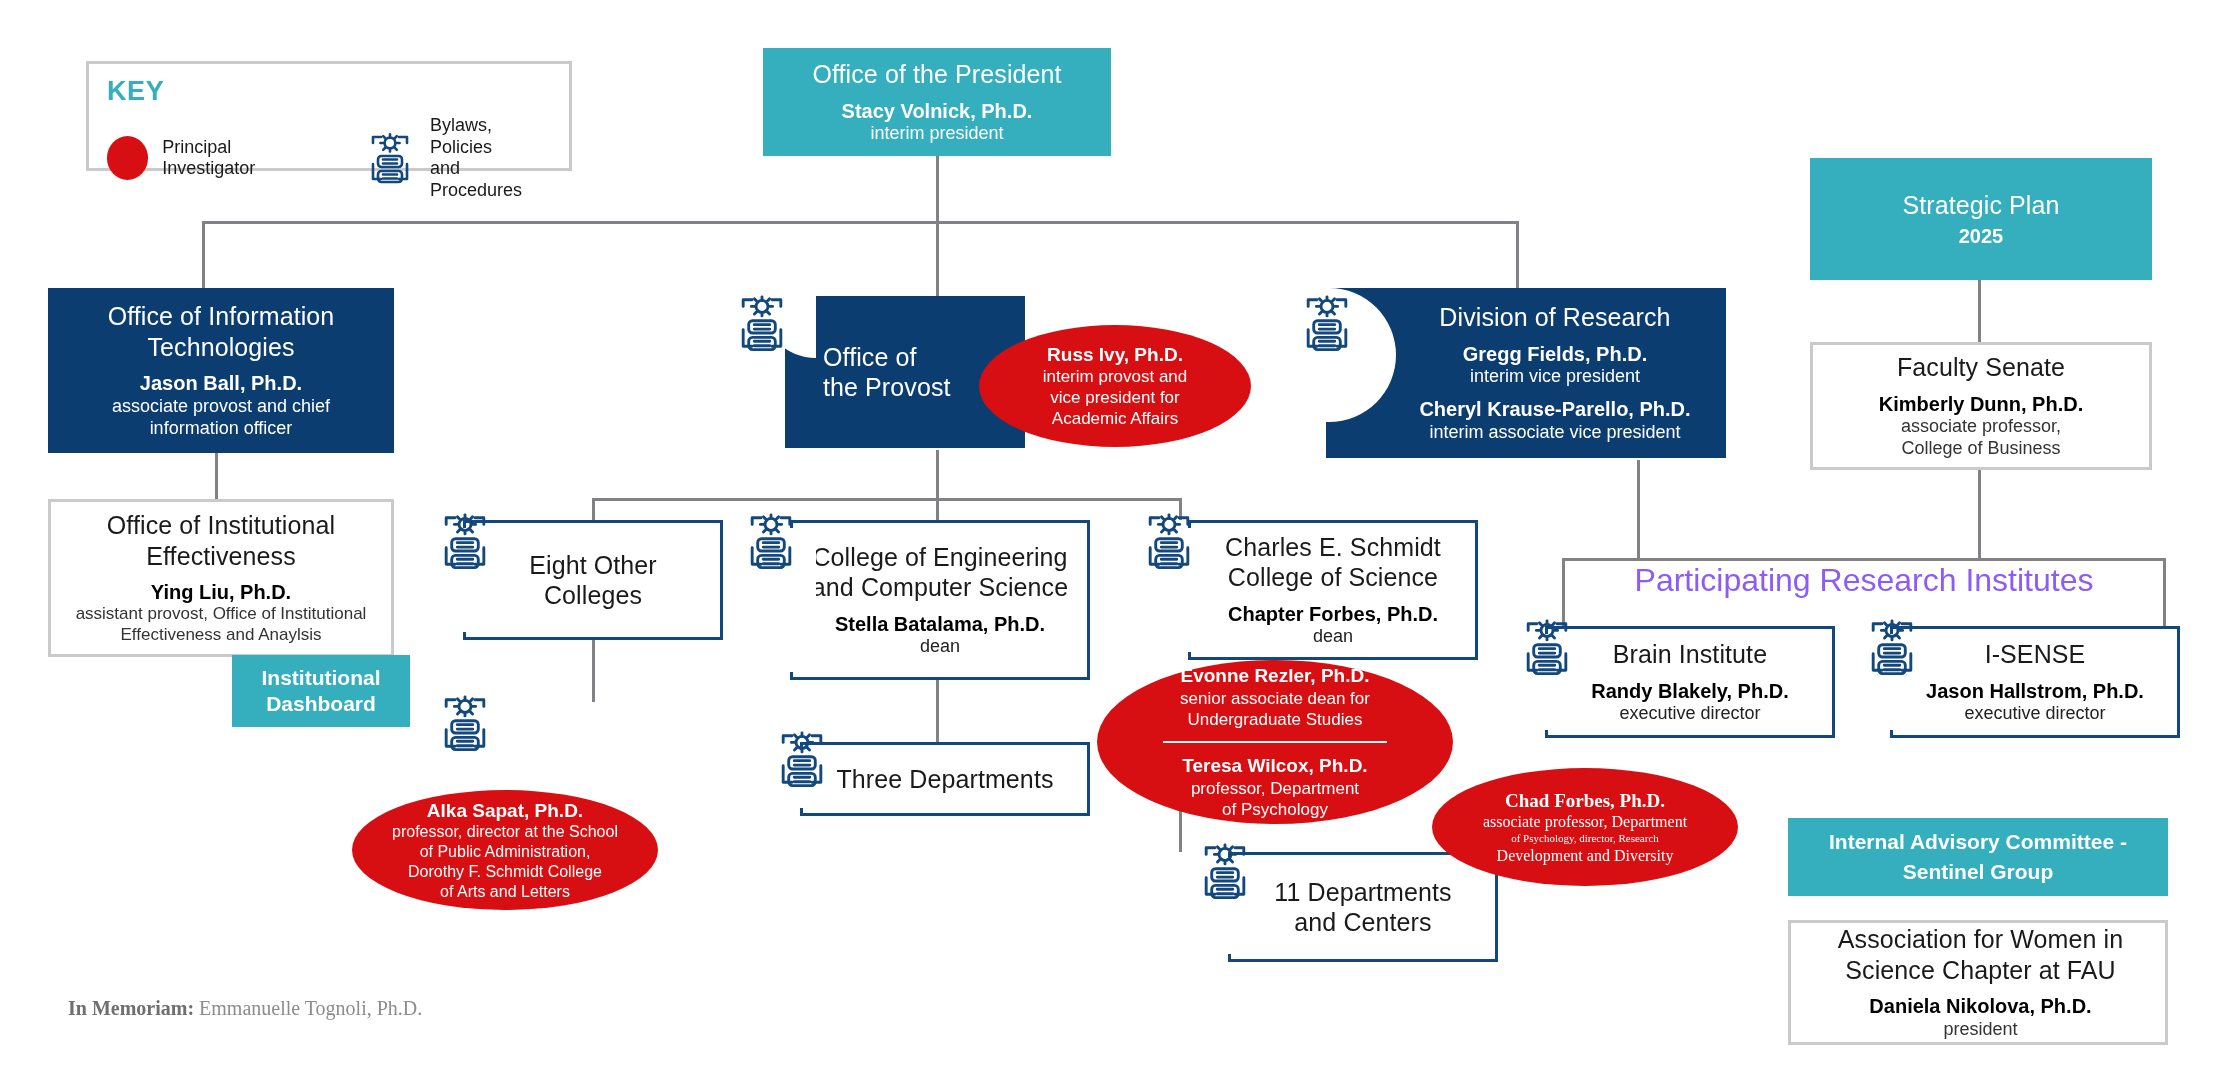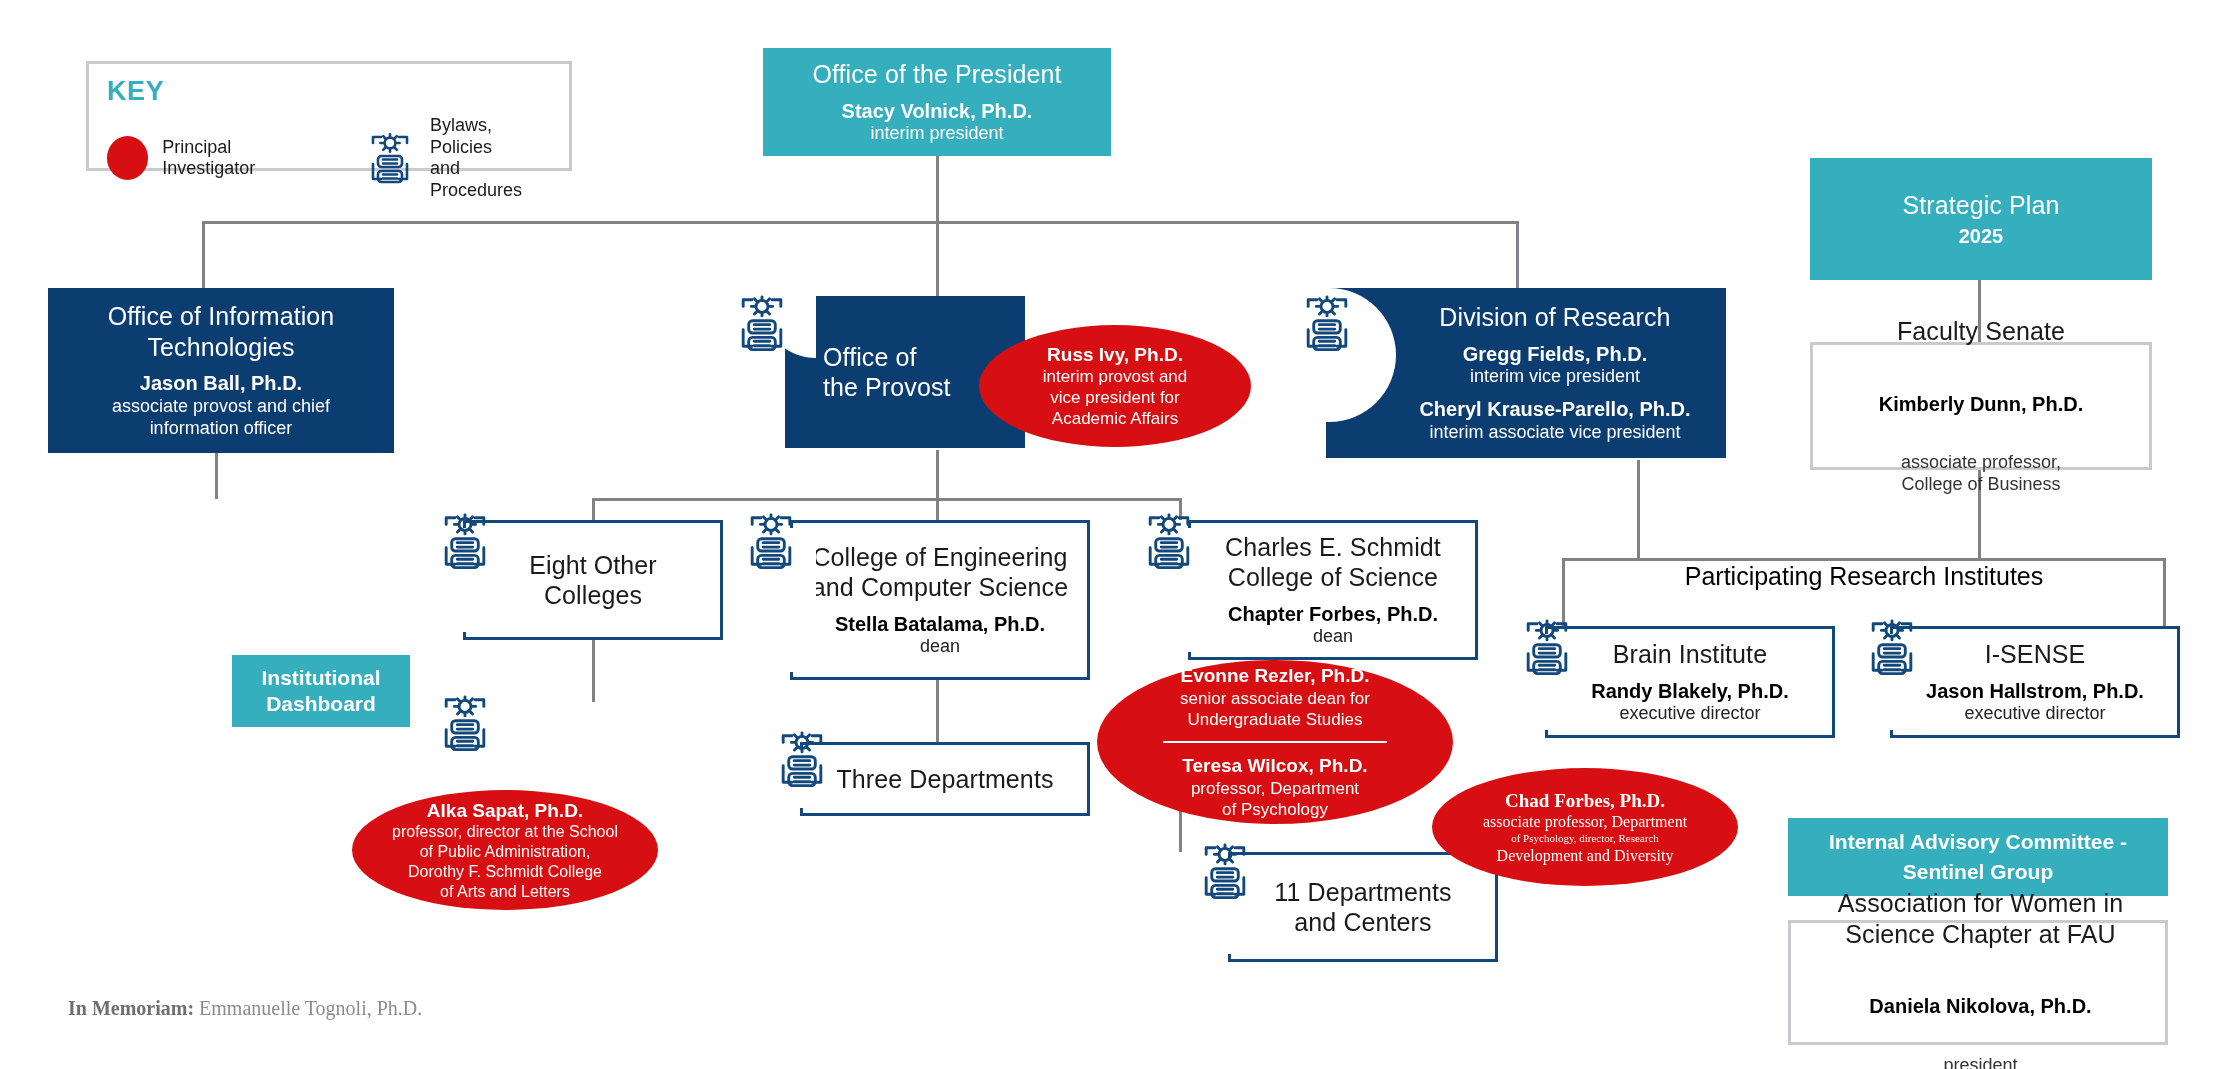--- a/index.html
+++ b/index.html
@@ -28,21 +28,21 @@
   .node .ttl  { font-size: 25px; font-weight: 400; letter-spacing: .1px; }
   .node .nm   { font-size: 20px; font-weight: 700; margin-top: 9px; }
   .node .rl   { font-size: 18px; font-weight: 400; }
 
   
   .navy { background: #0b3d71; color: #ffffff; }
   .navy .ttl { color: #ffffff; }
   
   .teal { background: #35afbd; color: #ffffff; }
   
-  .outline { background: #ffffff; border: 3px solid #c9cacc; color: #1a1a1a; gap: 36px; }
+  .outline { background: #ffffff; border: 3px solid #c9cacc; color: #1a1a1a; }
   .outline .ttl { color: #1a1a1a; }
   .outline .nm  { color: #000000; }
   .outline .rl  { color: #333333; }
   
   .nvout { background: #ffffff; border: 3px solid #13487c; color: #1a1a1a; }
   .nvout .nm { color: #000; }
   .nvout .rl { color: #222; }
 
   
   .oval {
@@ -68,21 +68,21 @@
   #key .klbl { font-size: 18px; color: #1a1a1a; line-height: 1.2; }
 
   
   .gicon { position: absolute; }
   .gicon svg { display: block; }
 
   
   #memoriam { position: absolute; font-size: 20px; color: #8a8c8e; font-family: Liberation Serif, serif; }
   #memoriam b { color: #6d6f71; font-weight: 700; }
 
-  .pri-label { position: absolute; font-size: 25px; color: #000000; text-align: center; }
+  .pri-label { position: absolute; font-size: 32px; color: #8b5cf6; text-align: center; }
 
   .notch {
     position: absolute; background: #ffffff;
     width: 66px; height: 66px; border-radius: 50%;
   }
 </style>
 </head>
 <body>
 
 <div id="stage">
@@ -229,20 +229,31 @@
 
   <div class="node outline" style="left:1810px; top:342px; width:342px; height:128px;">
     <div class="ttl">Faculty Senate</div>
     <div class="nm">Kimberly Dunn, Ph.D.</div>
     <div class="rl">
       <span>associate professor,</span><br>
       <span>College of Business</span>
     </div>
   </div>
 
+  <div class="node outline" style="left:48px; top:499px; width:346px; height:158px;">
+    <div class="ttl">
+      <span>Office of Institutional</span><br>
+      <span>Effectiveness</span>
+    </div>
+    <div class="nm">Ying Liu, Ph.D.</div>
+    <div class="rl" style="font-size:17px;">
+      <span>assistant provost, Office of Institutional</span><br>
+      <span>Effectiveness and Anaylsis</span>
+    </div>
+  </div>
 
   <div class="node teal" style="left:232px; top:655px; width:178px; height:72px;">
     <div class="nm" style="margin-top:0; font-size:21px;">Institutional</div>
     <div class="nm" style="margin-top:0; font-size:21px;">Dashboard</div>
   </div>
 
   <div class="node nvout" style="left:463px; top:520px; width:260px; height:120px;">
     <div class="ttl">
       <span>Eight Other</span><br>
       <span>Colleges</span>

